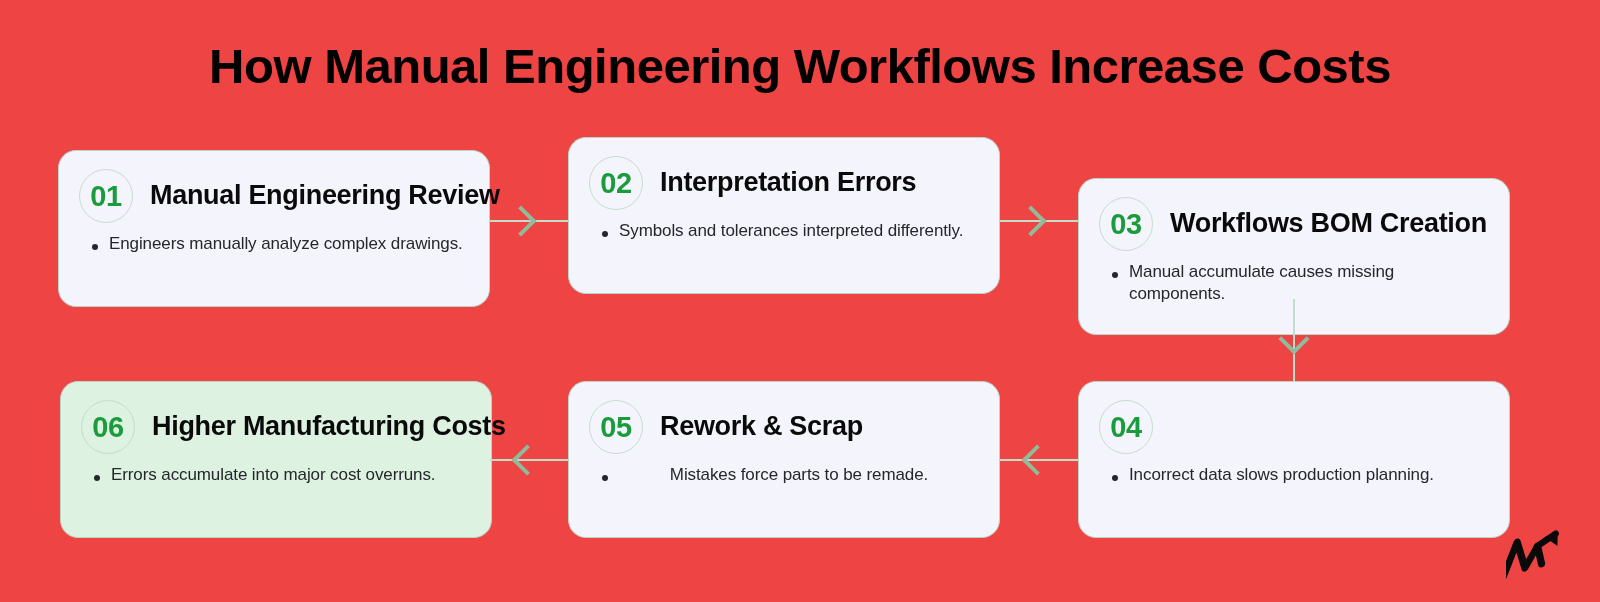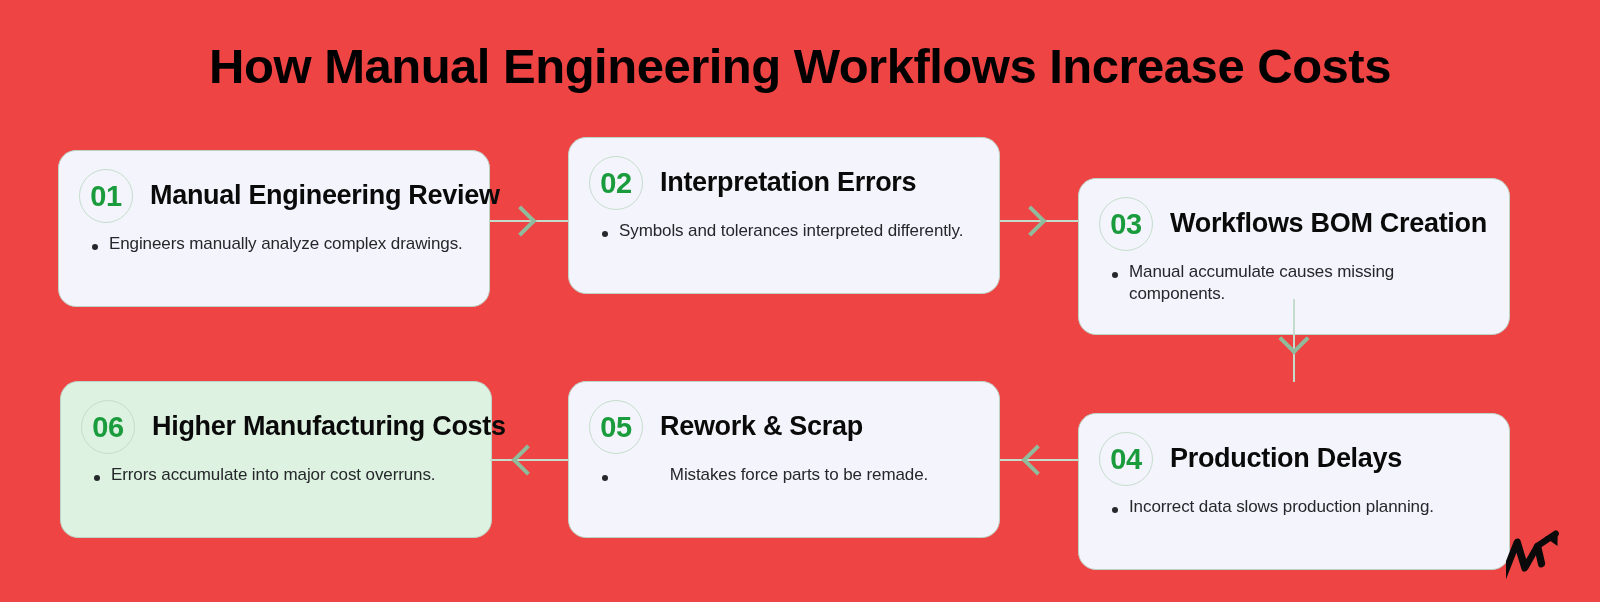--- a/index.html
+++ b/index.html
@@ -99,21 +99,21 @@
     border-radius: 50%;
     background: #25282b;
   }
 
   
   #card-1 { left: 58px;   top: 142px; margin-top: 8px; }
   #card-2 { left: 568px;  top: 137px; }
   #card-3 { left: 1078px; top: 142px; margin-top: 36px; }
   #card-6 { left: 60px;   top: 381px; }
   #card-5 { left: 568px;  top: 381px; text-align: center; }
-  #card-4 { left: 1078px; top: 381px; margin-top: 32px; }
+  #card-4 { left: 1078px; top: 381px; }
 
   
   .connector { position: absolute; }
   .conn-line-h {
     position: absolute;
     height: 2px;
     background: #c3dccb;
   }
   .conn-line-v {
     position: absolute;
@@ -209,21 +209,20 @@
       <div class="card-title">Rework &amp; Scrap</div>
     </div>
     <ul class="bullet-list">
       <li>Mistakes force parts to be remade.</li>
     </ul>
   </div>
 
   <div class="card" id="card-4">
     <div class="card-head">
       <div class="num-circle">04</div>
-      <div class="card-title">Production Delays</div>
     </div>
     <ul class="bullet-list">
       <li>Incorrect data slows production planning.</li>
     </ul>
   </div>
 
   <div class="connector" id="conn-1-2">
     <div class="conn-line-h"></div>
     <div class="chev chev-right"></div>
   </div>

